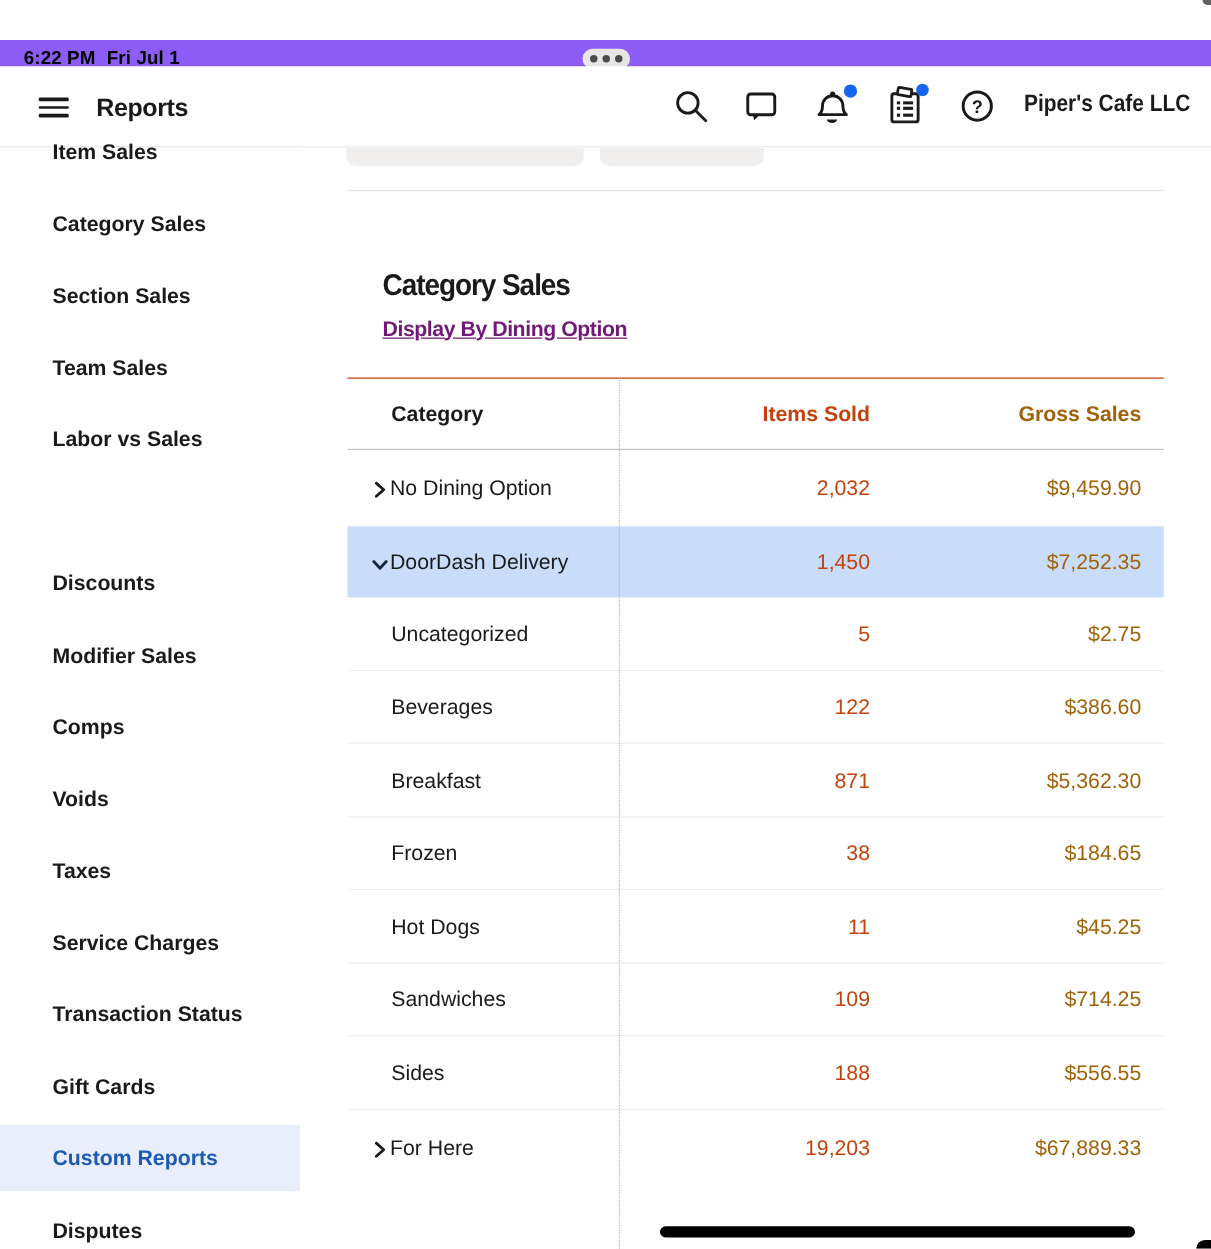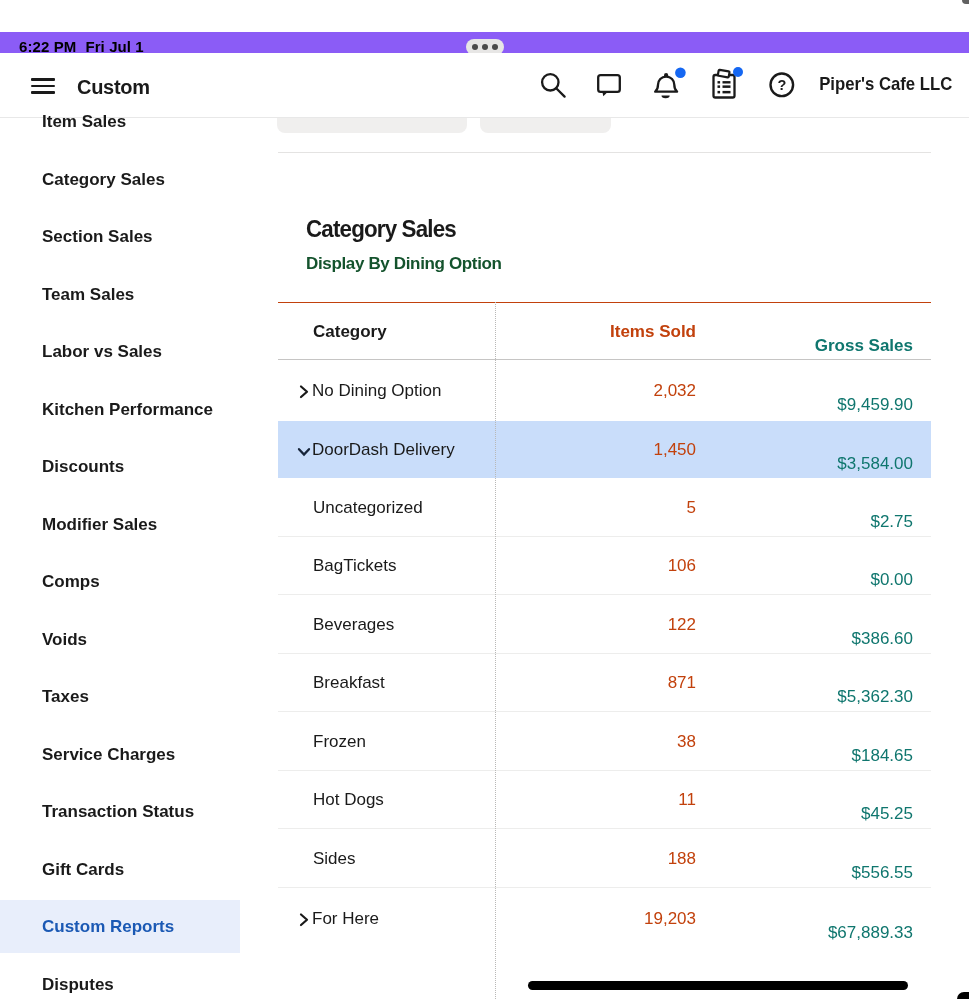--- a/index.html
+++ b/index.html
@@ -36,29 +36,29 @@
     font-size:17px; font-weight:700; color:#1a1a1a; white-space:nowrap; }
   .sitem.active { background:#e8eefb; }
   .sitem.active span { color:#1b59b4; }
 
   
   #main { position:absolute; left:278px; top:118px; width:691px; height:881px; background:#fff; }
   .pill { position:absolute; top:0; height:15px; background:#f0efee;
     border-radius:0 0 8px 8px; }
   #divider1 { position:absolute; left:0; top:34px; width:653px; height:1px; background:#e4e3e2; }
   #h1 { position:absolute; left:28px; top:97px; font-size:24px; font-weight:700; color:#1a1a1a; letter-spacing:-0.9px; transform:scaleX(0.932); transform-origin:0 50%; white-space:nowrap; }
-  #h2 { position:absolute; left:28px; top:135.5px; font-size:17px; font-weight:700; color:#14532d; letter-spacing:-0.35px; white-space:nowrap; }
+  #h2 { position:absolute; left:28px; top:135.5px; font-size:17px; font-weight:700; color:#701a75; letter-spacing:-0.35px; white-space:nowrap;text-decoration:underline; }
 
   
   #tbl { position:absolute; left:0; top:184px; width:653px; }
   #tbl .row { position:relative; width:653px; height:58.5px; }
   #tblhead { height:57.5px !important; border-top:1px solid #c2410c; border-bottom:1px solid #c6c5c4; }
   .c1 { position:absolute; left:35px; top:50%; transform:translateY(-50%); margin-top:1px; font-size:17px; color:#1a1a1a; white-space:nowrap; }
   .c2 { position:absolute; right:235px; top:50%; transform:translateY(-50%); margin-top:1px; font-size:17px; color:#c2410c; }
-  .c3 { position:absolute; right:18px; top:50%; transform:translateY(-50%); margin-top:15px; font-size:17px; color:#0f766e; }
+  .c3 { position:absolute; right:18px; top:50%; transform:translateY(-50%); margin-top:1px; font-size:17px; color:#a16207; }
   .hrow .c1,.hrow .c2,.hrow .c3 { font-weight:600; }
   .prow .c1,.prow .c2,.prow .c3 { font-weight:400; }
   .prow { height:61px !important; }
   .row.sel { height:57.5px !important; }
   .sel .c1 { left:35.5px; }
   .prow .c1 { left:34px; }
   .chev { position:absolute; left:21px; top:50%; transform:translateY(-50%); margin-top:1.5px; }
   .crow { border-bottom:1px solid #ededec; }
   .sel { background:#c9ddfa; }
   #dotline { position:absolute; left:216.5px; top:0; width:0; height:815px;
@@ -88,21 +88,21 @@
             <path d="M2.1 5.2 V3.5 a2.4 2.4 0 0 1 4.8 0 V5.2" fill="none" stroke="#929292" stroke-width="1.3"></path>
           </svg></span></div>
   </div>
 
   <div id="header">
     <div id="burger">
         <div style="top:0"></div>
         <div style="top:6.5px"></div>
         <div style="top:13px"></div>
       </div>
-    <div id="htitle">Custom</div>
+    <div id="htitle">Reports</div>
 
     <svg class="hicon" id="ic-search" style="left:537.5px; top:17px" width="30" height="30" viewBox="0 0 30 30">
       <circle cx="12.3" cy="12.3" r="8.2" fill="none" stroke="#1a1a1a" stroke-width="2.3"></circle>
       <line x1="18.2" y1="18.2" x2="26.6" y2="26.6" stroke="#1a1a1a" stroke-width="2.3" stroke-linecap="round"></line>
     </svg>
 
     <svg class="hicon" id="ic-chat" style="left:595.5px; top:19px" width="28" height="28" viewBox="0 0 28 28">
       <rect x="2.2" y="3.2" width="21.6" height="16.6" rx="2.4" fill="none" stroke="#1a1a1a" stroke-width="2.3"></rect>
       <path d="M6.3 19.4 L12.2 19.4 L7.3 24.2 Z" fill="#1a1a1a"></path>
     </svg>
@@ -143,23 +143,20 @@
       </div>
     <div class="sitem" style="top:90px">
         <span>Section Sales</span>
       </div>
     <div class="sitem" style="top:148px">
         <span>Team Sales</span>
       </div>
     <div class="sitem" style="top:205px">
         <span>Labor vs Sales</span>
       </div>
-    <div class="sitem" style="top:263px">
-        <span>Kitchen Performance</span>
-      </div>
     <div class="sitem" style="top:320px">
         <span>Discounts</span>
       </div>
     <div class="sitem" style="top:378px">
         <span>Modifier Sales</span>
       </div>
     <div class="sitem" style="top:493px">
         <span>Voids</span>
       </div>
     <div class="sitem" style="top:435px">
@@ -205,51 +202,51 @@
         <span class="c1">No Dining Option</span>
           <span class="c2">2,032</span>
           <span class="c3">$9,459.90</span>
       </div>
       <div class="row prow sel">
         <svg class="chev" style="left:17.5px; margin-top:2.5px" width="16" height="12" viewBox="0 0 16 12">
             <path d="M3 3.2 L8 8.6 L13 3.2" fill="none" stroke="#16243a" stroke-width="2.3" stroke-linecap="round"></path>
           </svg>
         <span class="c1">DoorDash Delivery</span>
           <span class="c2">1,450</span>
-          <span class="c3">$3,584.00</span>
+          <span class="c3">$7,252.35</span>
       </div>
       <div class="row crow">
           <span class="c1">Uncategorized</span>
           <span class="c2">5</span>
           <span class="c3">$2.75</span>
         </div>
       <div class="row crow">
-          <span class="c1">BagTickets</span>
-          <span class="c2">106</span>
-          <span class="c3">$0.00</span>
-        </div>
-      <div class="row crow">
           <span class="c1">Beverages</span>
           <span class="c2">122</span>
           <span class="c3">$386.60</span>
         </div>
       <div class="row crow">
           <span class="c1">Breakfast</span>
           <span class="c2">871</span>
           <span class="c3">$5,362.30</span>
         </div>
       <div class="row crow">
           <span class="c1">Frozen</span>
           <span class="c2">38</span>
           <span class="c3">$184.65</span>
         </div>
       <div class="row crow">
           <span class="c1">Hot Dogs</span>
           <span class="c2">11</span>
           <span class="c3">$45.25</span>
+        </div>
+      <div class="row crow">
+          <span class="c1">Sandwiches</span>
+          <span class="c2">109</span>
+          <span class="c3">$714.25</span>
         </div>
       <div class="row crow">
           <span class="c1">Sides</span>
           <span class="c2">188</span>
           <span class="c3">$556.55</span>
         </div>
       <div class="row prow">
         <svg class="chev" style="left:20.5px" width="10" height="15" viewBox="0 0 10 15">
             <path d="M2 2 L8 7.25 L2 12.5" fill="none" stroke="#1a1a1a" stroke-width="2.2" stroke-linecap="round" stroke-linejoin="round"></path>
           </svg>

